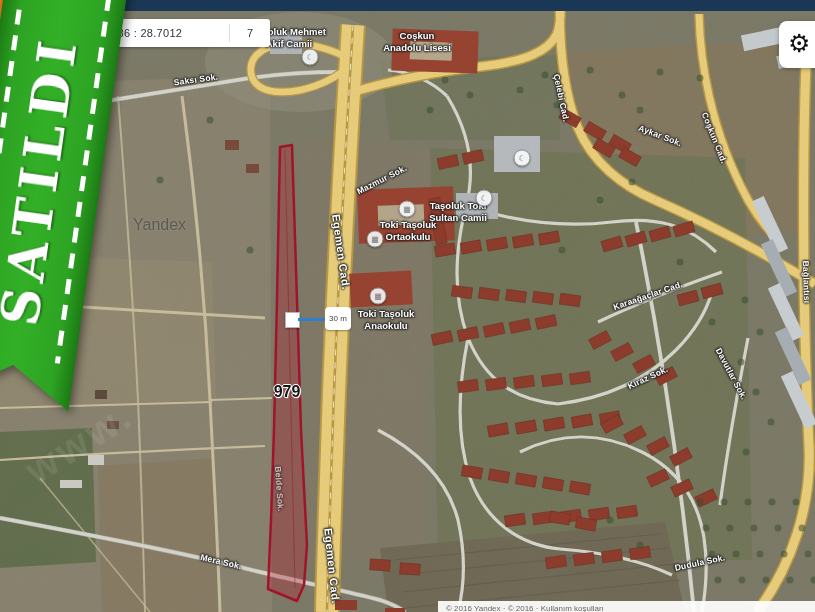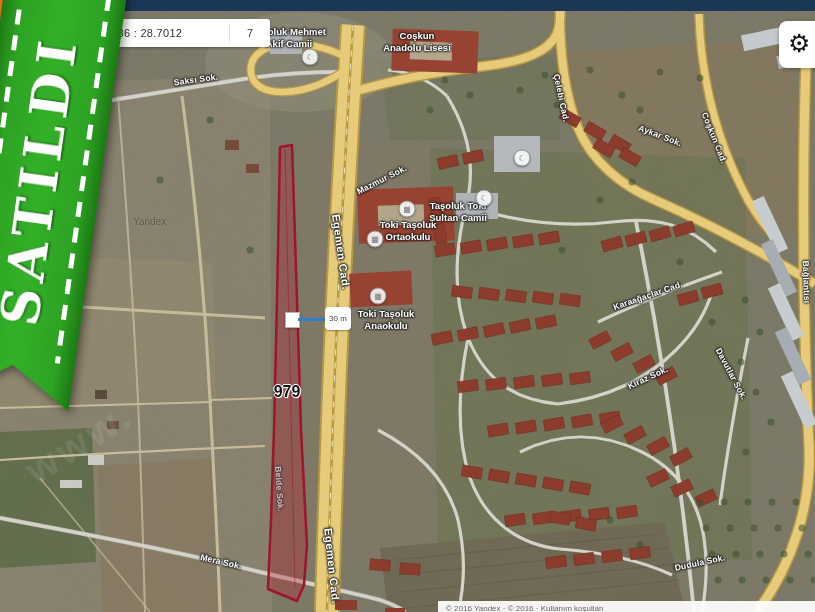--- a/index.html
+++ b/index.html
@@ -71,21 +71,21 @@
   #scalebar .box{position:absolute;left:40px;top:2px;width:26px;height:23px;background:#fff;
                  border-radius:4px;box-shadow:0 1px 2px rgba(0,0,0,.35);font-size:8px;color:#444;
                  display:flex;align-items:center;justify-content:center;}
 
   
   #parcel-no{position:absolute;left:287px;top:392px;transform:translate(-50%,-50%);
              font-size:16px;font-weight:bold;color:#141414;
              text-shadow:0 1px 0 #fff,0 -1px 0 #fff,1px 0 0 #fff,-1px 0 0 #fff,1px 1px 1px #fff;}
 
   
-  #yandex-wm{position:absolute;left:133px;top:216px;font-size:10px;color:rgba(40,40,40,.55);
+  #yandex-wm{position:absolute;left:133px;top:216px;font-size:16px;color:rgba(40,40,40,.55);
              text-shadow:0 0 2px rgba(255,255,255,.25);}
   #site-wm{position:absolute;left:20px;top:420px;font-size:40px;color:rgba(255,255,255,.09);
            transform:rotate(-32deg);font-weight:bold;letter-spacing:4px;}
 
   
   #copyright{position:absolute;left:438px;bottom:0;width:452px;height:11px;
              background:rgba(255,255,255,.93);overflow:hidden;}
   #copyright span{position:absolute;left:8px;top:3px;font-size:8px;color:#666;white-space:nowrap;}
 </style>
 </head>

